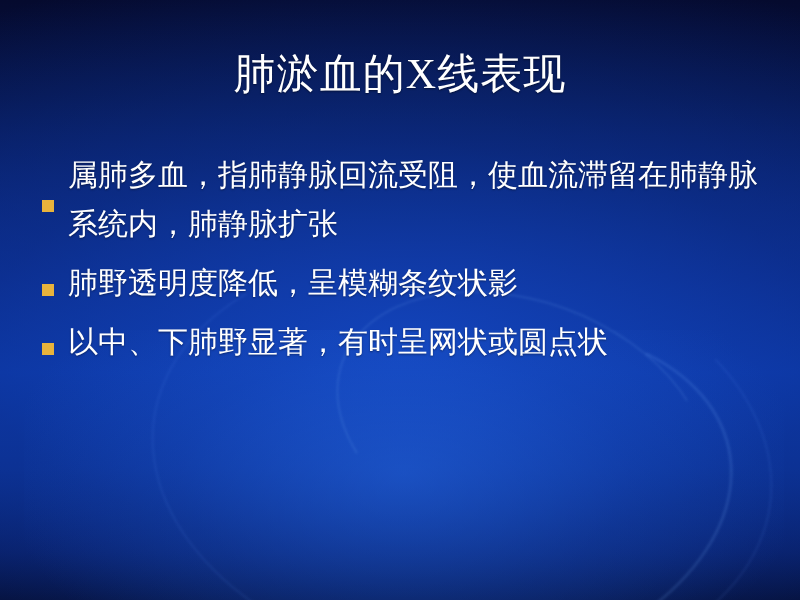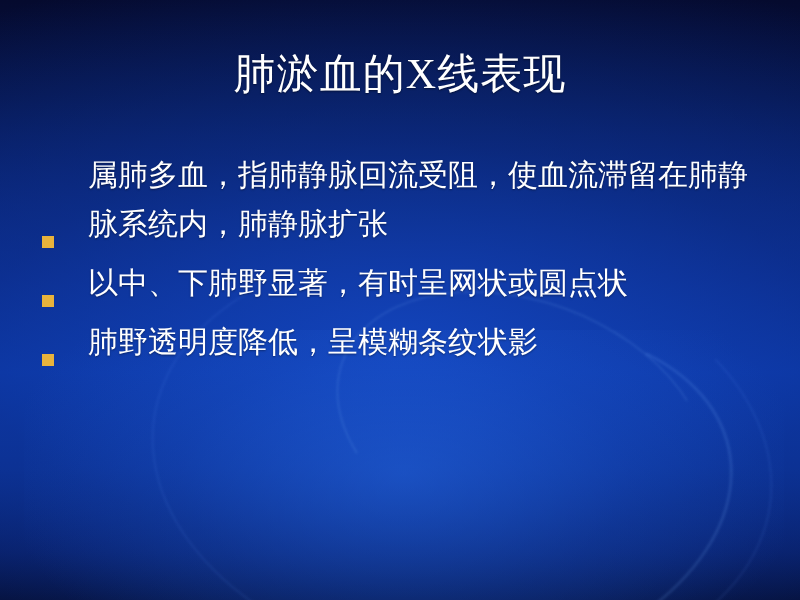--- a/index.html
+++ b/index.html
@@ -76,23 +76,22 @@
     text-shadow: 0 1px 2px rgba(0,0,0,0.45);
   }
   .content {
     position: absolute;
     left: 42px;
     top: 150px;
     width: 716px;
   }
   .bullet-row {
     display: flex;
-    align-items: flex-end;
+    align-items: center;
     margin-bottom: 10px;
-    gap: 20px;
   }
   .marker {
     flex: 0 0 auto;
     width: 12px;
     height: 12px;
     background: #e8b33c;
     margin-top: 14px;
     margin-right: 14px;
   }
   .bullet-text {
@@ -115,20 +114,20 @@
 
   <div class="title">肺淤血的X线表现</div>
 
   <div class="content">
     <div class="bullet-row">
       <span class="marker"></span>
       <span class="bullet-text">属肺多血，指肺静脉回流受阻，使血流滞留在肺静脉系统内，肺静脉扩张</span>
     </div>
     <div class="bullet-row">
       <span class="marker"></span>
-      <span class="bullet-text">以中、下肺野显著，有时呈网状或圆点状</span>
+      <span class="bullet-text">肺野透明度降低，呈模糊条纹状影</span>
     </div>
     <div class="bullet-row">
       <span class="marker"></span>
-      <span class="bullet-text">肺野透明度降低，呈模糊条纹状影</span>
+      <span class="bullet-text">以中、下肺野显著，有时呈网状或圆点状</span>
     </div>
   </div>
 </div>
 
 </body></html>

